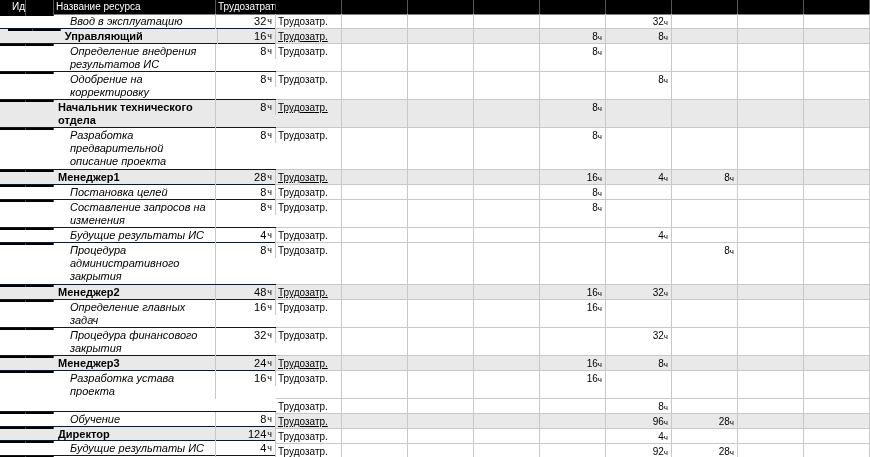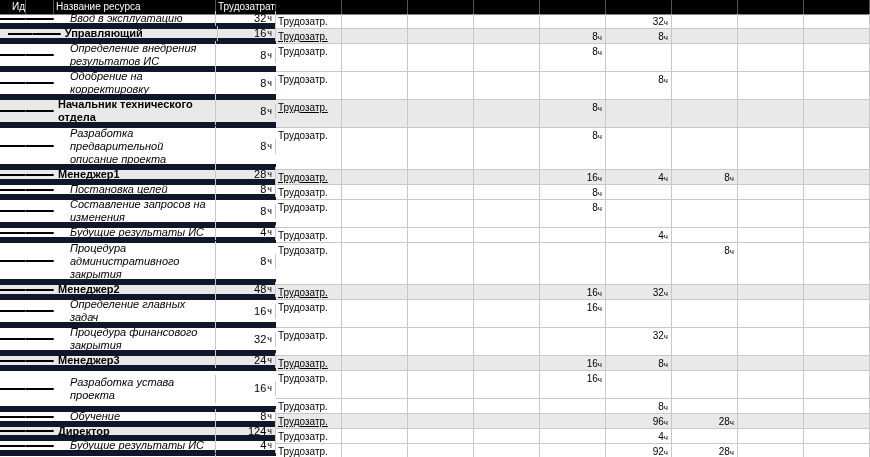--- a/index.html
+++ b/index.html
@@ -83,22 +83,22 @@
     position: absolute;
     left: 276px;
     top: 0;
     width: 594px;
     bottom: 0;
   }
 
   .row {
     display: flex;
     box-sizing: border-box;
-    border-bottom: 6px solid #0f172a;
-    align-items: center;
+    border-bottom: 1px solid #0f172a;
+    align-items: flex-start;
   }
   .cell {
     box-sizing: border-box;
     border-right: 1px solid #c8c8c8;
     padding: 1px 3px;
     overflow: hidden;
     line-height: 13px;
     font-size: 11px;
   }
   .c-id {

